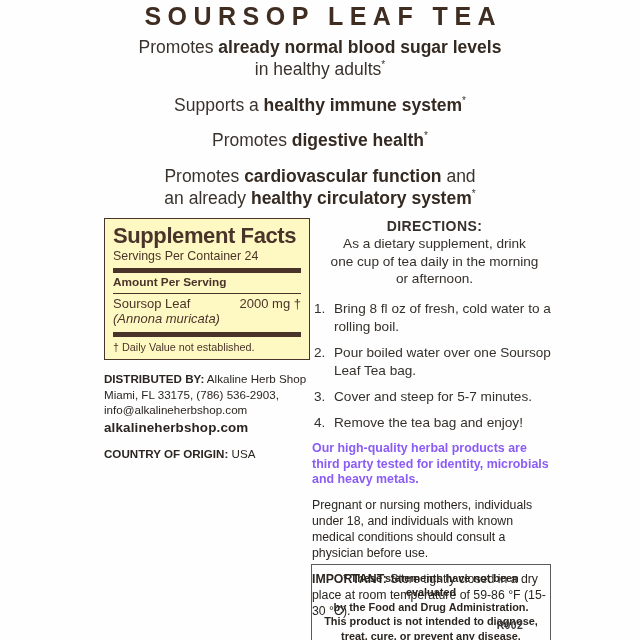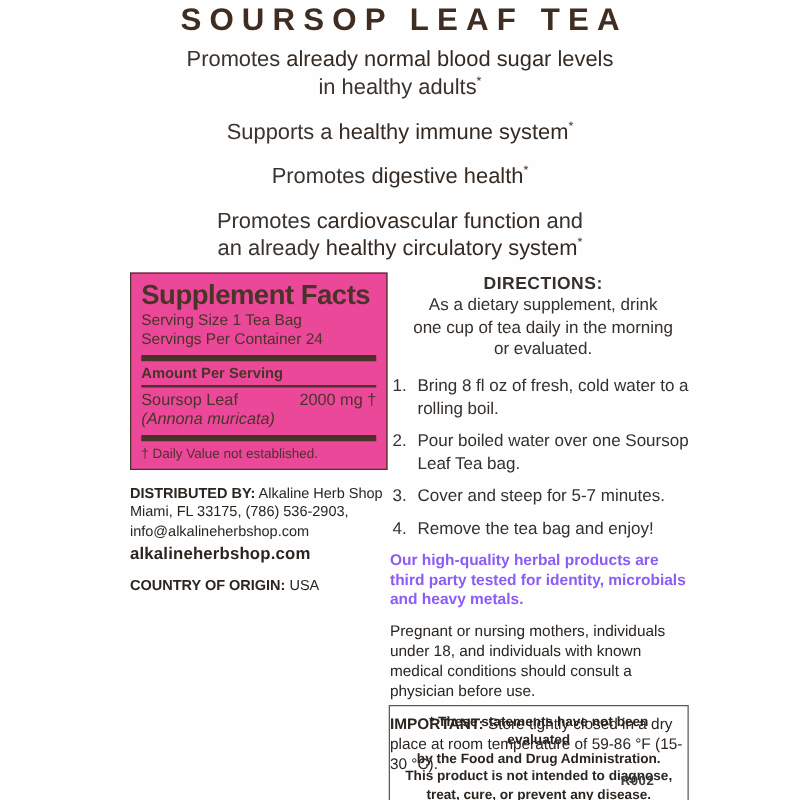--- a/index.html
+++ b/index.html
@@ -49,21 +49,21 @@
     text-align: center;
   }
   .claim {
     font-size: 17.5px;
     line-height: 1.28;
     color: #3a332d;
     margin-bottom: 13px;
     font-weight: 400;
   }
   .claim:last-child { margin-bottom: 0; }
-  .claim b { font-weight: normal; color: #352a22; }
+  .claim b { font-weight: bold; color: #352a22; }
   .sup {
     font-size: 10px;
     vertical-align: super;
     line-height: 0;
   }
 
   
   .col-left {
     position: absolute;
     left: 104px;
@@ -74,21 +74,21 @@
     position: absolute;
     left: 312px;
     top: 218px;
     width: 245px;
   }
 
   
   .sf-box {
     border: 1.5px solid #4a342a;
     padding: 5px 8px 5px 8px;
-    background: #ec4899;
+    background: #fef9c3;
     box-sizing: border-box;
     width: 206px;
   }
   .sf-title {
     font-family: "Liberation Sans", sans-serif;
     font-weight: bold;
     font-size: 22px;
     color: #4a342a;
     letter-spacing: -0.4px;
     line-height: 1.05;
@@ -262,21 +262,20 @@
       <span>Promotes </span><b>cardiovascular function</b><span> and</span><br>
       <span>an already </span><b>healthy circulatory system</b><span class="sup">*</span>
     </div>
 
   </div>
 
   <div class="col-left">
 
     <div class="sf-box">
       <div class="sf-title">Supplement Facts</div>
-      <div class="sf-line">Serving Size 1 Tea Bag</div>
       <div class="sf-line">Servings Per Container 24</div>
 
       <div class="rule-thick"></div>
 
       <div class="sf-amount">Amount Per Serving</div>
 
       <div class="rule-thin"></div>
 
       <div class="sf-row">
         <span>Soursop Leaf</span>
@@ -299,21 +298,21 @@
     <div class="origin"><b>COUNTRY OF ORIGIN:</b><span> USA</span></div>
 
   </div>
 
   <div class="col-right">
 
     <div class="dir-head">DIRECTIONS:</div>
     <div class="dir-intro">
       <span>As a dietary supplement, drink</span><br>
       <span>one cup of tea daily in the morning</span><br>
-      <span>or evaluated.</span>
+      <span>or afternoon.</span>
     </div>
 
     <ol class="steps">
       <li>
         <span class="num">1.</span>
         <span>Bring 8 fl oz of fresh, cold water to a rolling boil.</span>
       </li>
       <li>
         <span class="num">2.</span>
         <span>Pour boiled water over one Soursop Leaf Tea bag.</span>

